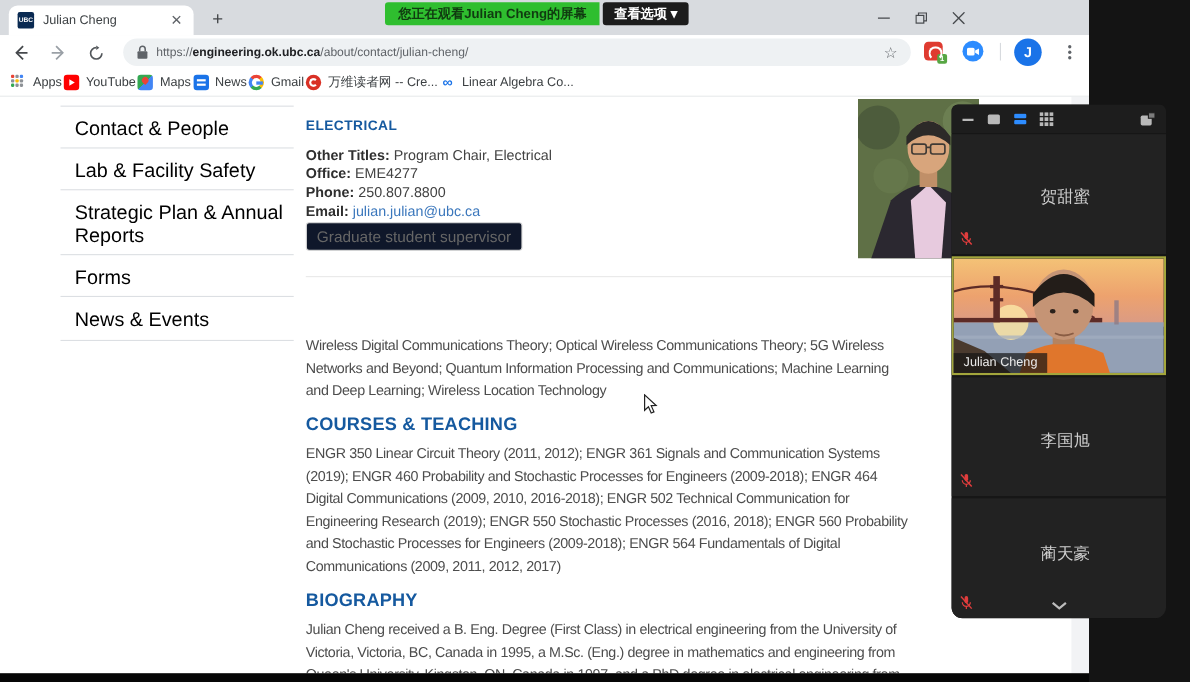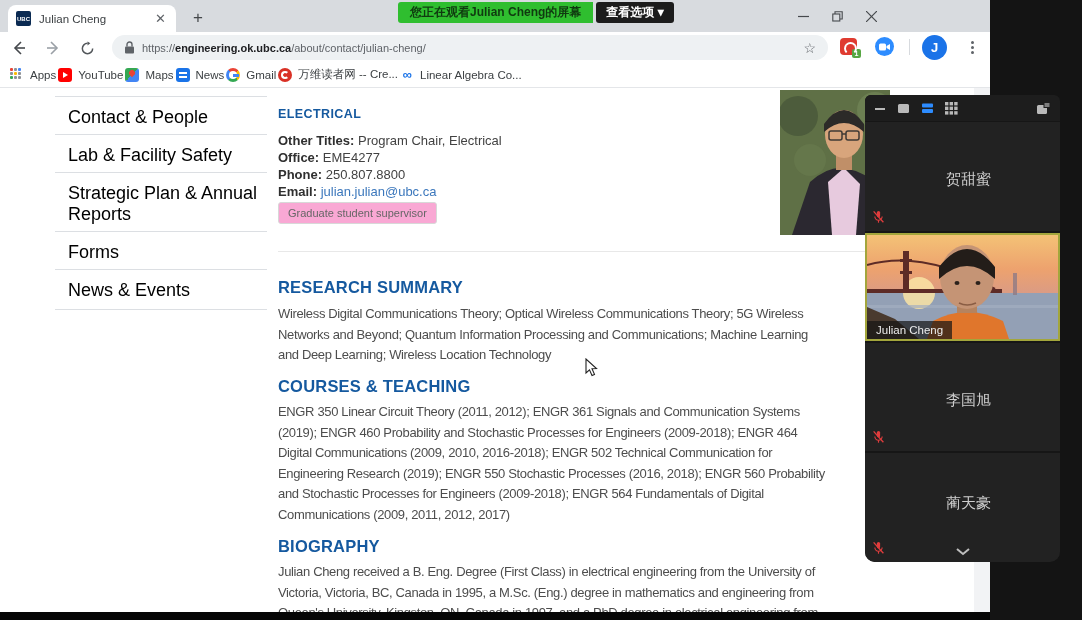--- a/index.html
+++ b/index.html
@@ -71,35 +71,35 @@
   
   .page { position:absolute; left:0; top:88px; width:990px; height:524px; background:#fff; overflow:hidden; }
   .snav { position:absolute; left:55px; top:8px; width:212px; }
   .snav-item { border-top:1px solid #dcdfe3; padding:10px 0 6px 13px; font-size:18px; color:#000000; }
   .heading-partial { position:absolute; left:278px; top:-6px; height:9px; overflow:hidden; }
   .heading-partial span { display:block; margin-top:-10px; font-size:15px; font-weight:bold; color:#15599f; letter-spacing:.6px;}
   .dept { position:absolute; left:278px; top:19px; font-size:12.5px; font-weight:bold; color:#15599f; letter-spacing:.4px; }
   .info { position:absolute; left:278px; top:44px; font-size:13px; color:#424242; line-height:17px; }
   .info b { color:#2f2f2f; }
   .maillink { color:#3b77bc; }
-  .tagpill { position:absolute; left:278px; top:114px; background:#f9a8d4; border:1px solid #d8d8d8;
-             border-radius:3px; font-size:11px; color:#666; padding:4px 9px; }
+  .tagpill { position:absolute; left:278px; top:114px; background:#0f172a; border:1px solid #d8d8d8;
+             border-radius:3px; font-size:14px; color:#666; padding:4px 9px; }
   .hr { position:absolute; left:278px; top:163px; width:690px; height:1px; background:#e8e8e8; }
   .sec-h { position:absolute; left:278px; font-size:16.5px; font-weight:bold; color:#15599f; letter-spacing:.2px; }
   .sec-b { position:absolute; left:278px; font-size:13px; color:#4d4d4d; line-height:20.5px;
            letter-spacing:-0.35px; white-space:pre; }
   .photo { position:absolute; left:780px; top:2px; width:110px; height:145px; }
   .scrollbar { position:absolute; left:974px; top:0; width:16px; height:524px; background:#f2f3f5; }
   .scrollthumb { position:absolute; left:3px; top:90px; width:10px; height:150px; background:#c6c9cd; border-radius:5px; }
   .blackbar { position:absolute; left:0; top:612px; width:990px; height:8px; background:#060606; }
 
   
   .banner { position:absolute; left:350px; top:2px; height:21px; display:flex; }
   .banner-msg { background:#2fbe2f; color:#103a10; font-size:12px; font-weight:bold; line-height:21px;
-                padding:0 12px; border-radius:3px 0 0 3px; white-space:nowrap;margin-left:48px; }
+                padding:0 12px; border-radius:3px 0 0 3px; white-space:nowrap; }
   .banner-btn { background:#1c1c1c; color:#fff; font-size:12px; font-weight:bold; line-height:21px;
                 padding:0 10px; margin-left:3px; border-radius:3px; white-space:nowrap; }
 
   
   .zpanel { position:absolute; left:865px; top:95px; width:195px; height:467px; background:#161616;
             border-radius:6px 6px 10px 10px; overflow:hidden; }
   .ztoolbar { position:absolute; left:0; top:0; width:195px; height:26px; background:#1d1d1d;
               display:flex; align-items:center; padding:0 9px; gap:11px; }
   .zsp { flex:1; }
   .tile { position:absolute; left:0; width:195px; background:#222; }
@@ -250,21 +250,20 @@
       <div class="info">
         <div><b>Other Titles:</b> <span>Program Chair, Electrical</span></div>
         <div><b>Office:</b> <span>EME4277</span></div>
         <div><b>Phone:</b> <span>250.807.8800</span></div>
         <div><b>Email:</b> <span class="maillink">julian.julian@ubc.ca</span></div>
       </div>
 
       <div class="tagpill">Graduate student supervisor</div>
       <div class="hr"></div>
 
-      <div class="sec-h" style="top:190px">RESEARCH SUMMARY</div>
       <div class="sec-b" style="top:216px">Wireless Digital Communications Theory; Optical Wireless Communications Theory; 5G Wireless
 Networks and Beyond; Quantum Information Processing and Communications; Machine Learning
 and Deep Learning; Wireless Location Technology</div>
 
       <div class="sec-h" style="top:289px">COURSES &amp; TEACHING</div>
       <div class="sec-b" style="top:314px">ENGR 350 Linear Circuit Theory (2011, 2012); ENGR 361 Signals and Communication Systems
 (2019); ENGR 460 Probability and Stochastic Processes for Engineers (2009-2018); ENGR 464
 Digital Communications (2009, 2010, 2016-2018); ENGR 502 Technical Communication for
 Engineering Research (2019); ENGR 550 Stochastic Processes (2016, 2018); ENGR 560 Probability
 and Stochastic Processes for Engineers (2009-2018); ENGR 564 Fundamentals of Digital

